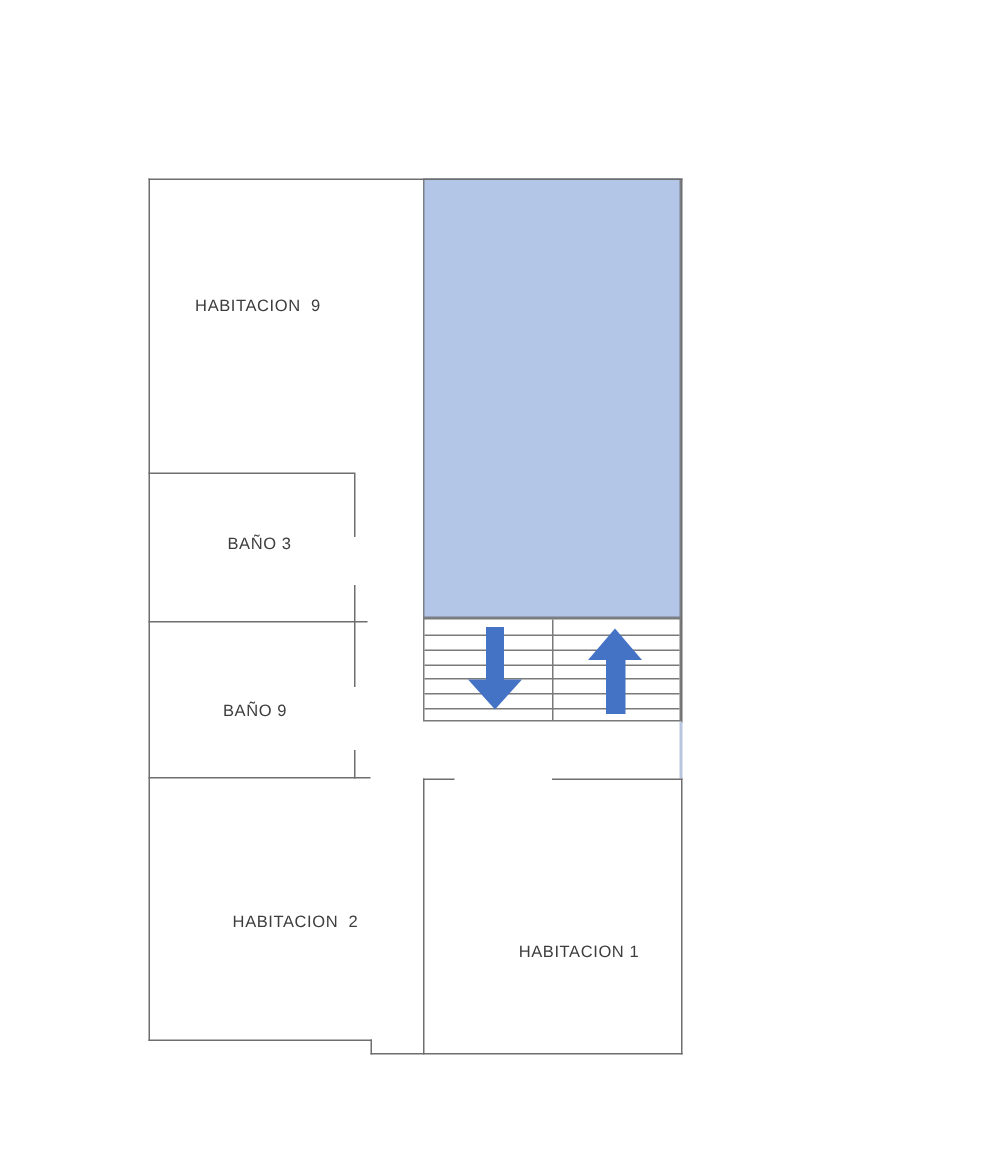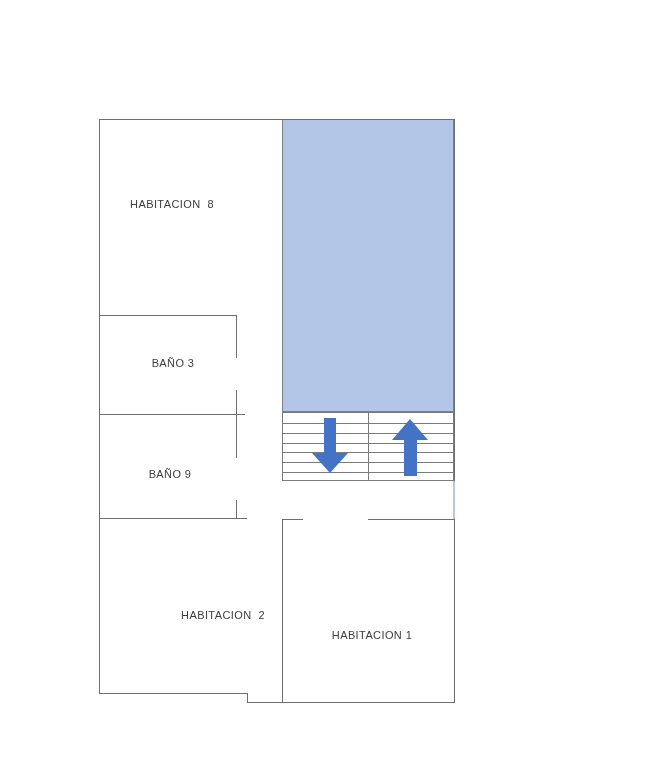--- a/index.html
+++ b/index.html
@@ -98,19 +98,19 @@
     <div class="tread" style="top:59px;"></div>
     <div class="stair-divider"></div>
   </div>
 
   <div class="arrow-shaft" style="left:324px;top:418px;width:12px;height:36px;"></div>
   <div class="arrow-head down" style="left:312px;top:453px;"></div>
 
   <div class="arrow-head up" style="left:392px;top:419px;"></div>
   <div class="arrow-shaft" style="left:404px;top:439px;width:13px;height:37px;"></div>
 
-  <span class="room-label" style="left:172px;top:204px;">HABITACION  8</span>
+  <span class="room-label" style="left:172px;top:204px;">HABITACION  9</span>
   <span class="room-label" style="left:163px;top:363px;padding-left:20px;">BAÑO 3</span>
   <span class="room-label" style="left:170px;top:474px;">BAÑO 9</span>
-  <span class="room-label" style="left:197px;top:615px;margin-left:26px;">HABITACION  2</span>
-  <span class="room-label" style="left:372px;top:635px;">HABITACION 1</span>
+  <span class="room-label" style="left:197px;top:615px;">HABITACION  2</span>
+  <span class="room-label" style="left:386px;top:635px;">HABITACION 1</span>
 
 </div>
 
 </body></html>

